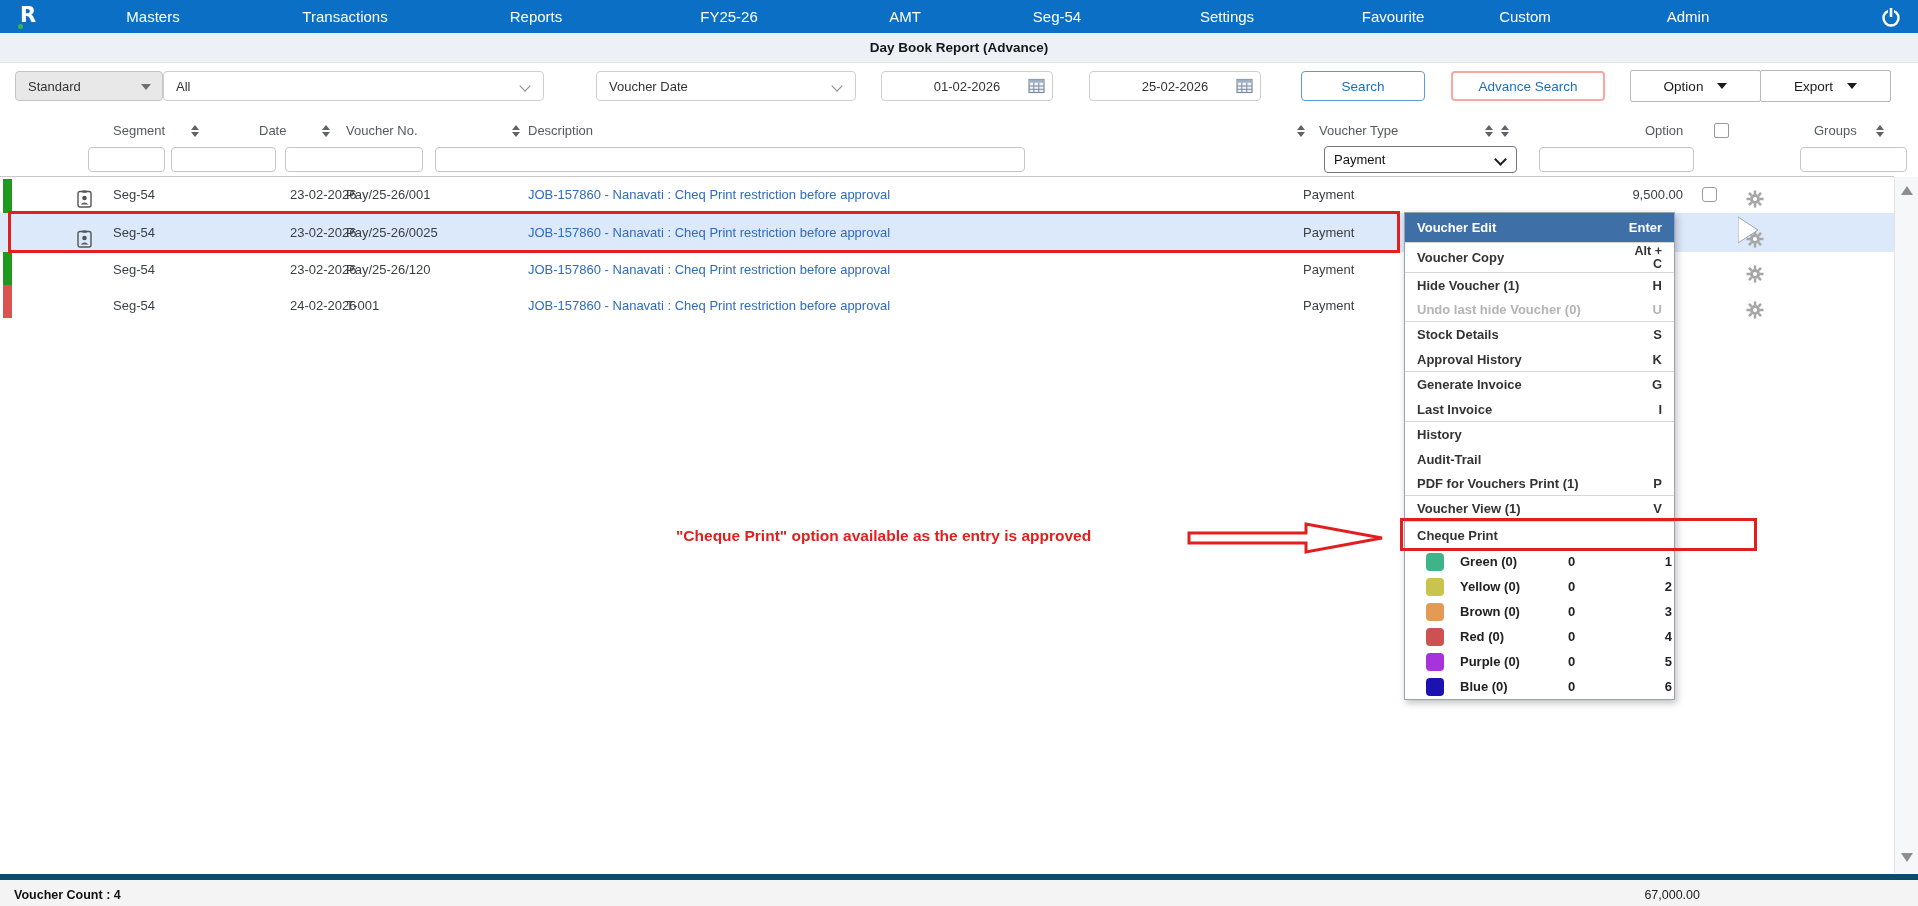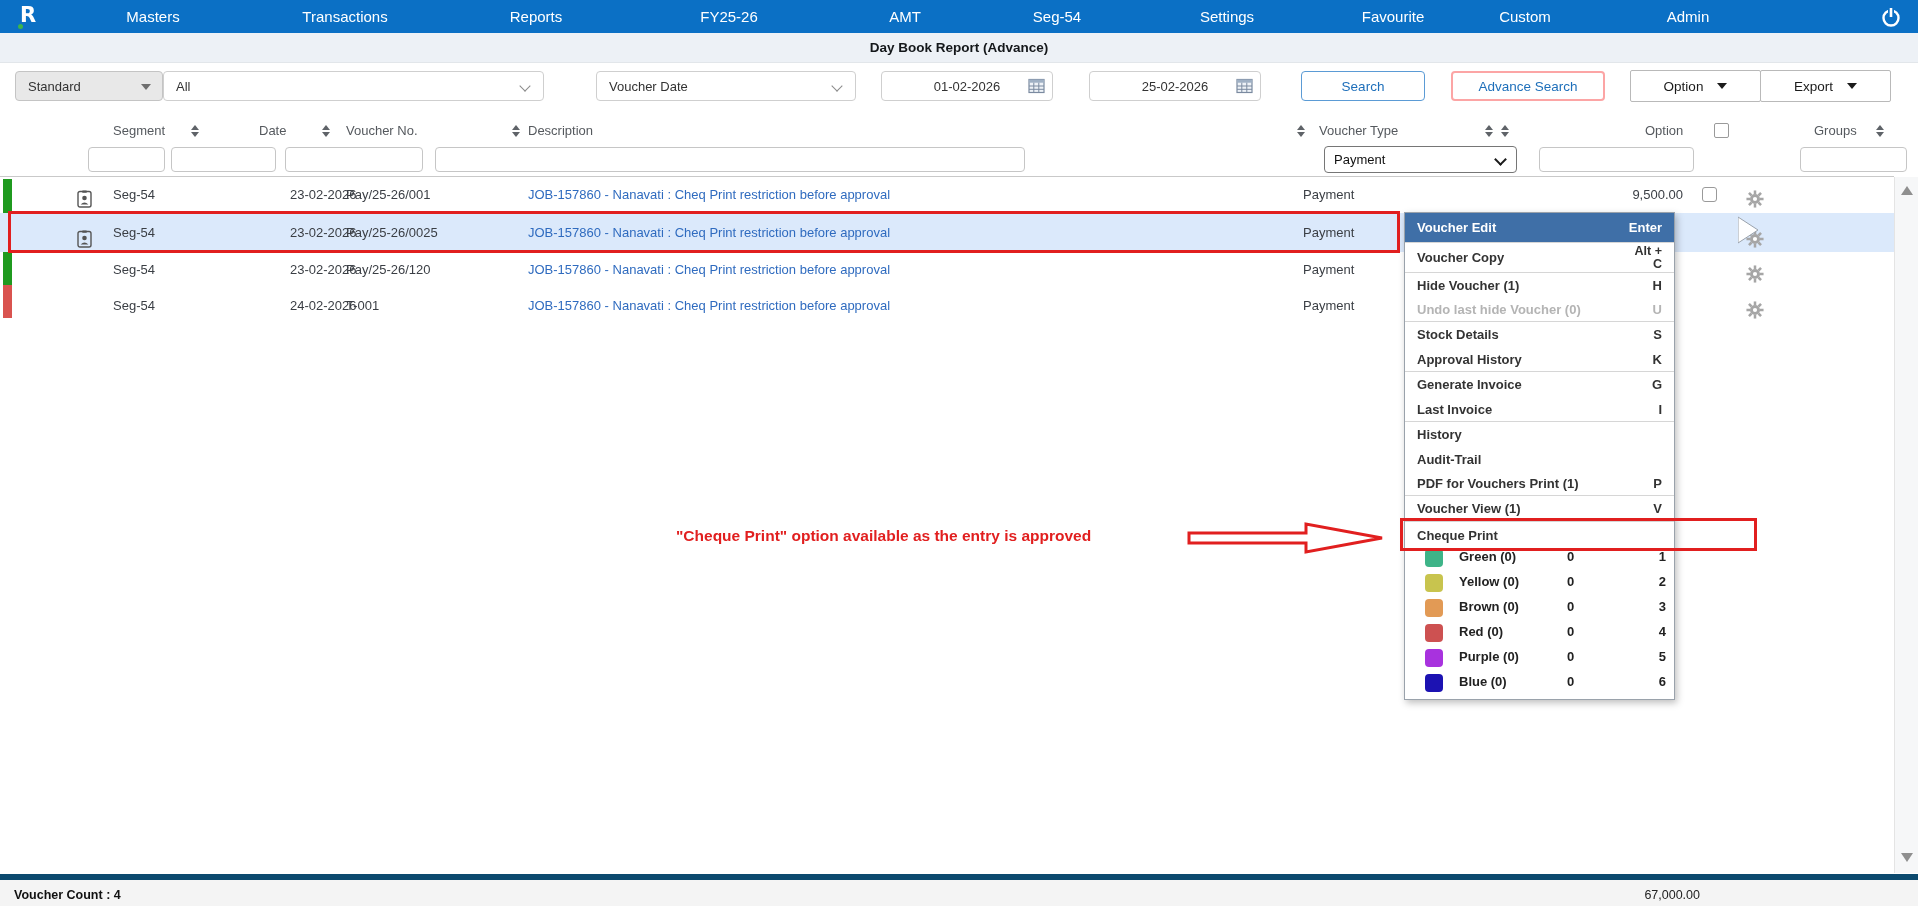--- a/index.html
+++ b/index.html
@@ -74,21 +74,21 @@
 
   
   .cmenu{position:absolute;left:1404px;top:212px;width:271px;background:#fff;border:1px solid #9aa2ab;
          box-shadow:2px 3px 7px rgba(0,0,0,.25);z-index:10;box-sizing:border-box;}
   .mi{display:flex;align-items:center;justify-content:space-between;padding:0 12px;
       font-weight:700;font-size:13px;color:#333;cursor:pointer;box-sizing:border-box;}
   .mi.sep{border-bottom:1px solid #d6d6d6;}
   .mi.sel{background:#3f6fa7;color:#fff;}
   .mi.dis{color:#b4b4b4;cursor:default;}
   .short2{display:flex;flex-direction:column;align-items:flex-end;line-height:13px;font-size:12.5px;}
-  .mc{display:flex;height:25px;padding:0 8px;font-weight:700;font-size:13px;color:#222;cursor:pointer;}
+  .mc{display:flex;align-items:center;height:25px;padding:0 2px;font-weight:700;font-size:13px;color:#222;cursor:pointer;margin-left:7px;}
   .swatch{width:18px;height:18px;border-radius:4px;margin-left:12px;margin-right:16px;flex:0 0 auto;}
   .mc-label{width:108px;}
   .mc-num{margin-left:auto;}
   .menu-callout{position:absolute;left:1738px;top:216px;z-index:11;}
   .cheque-redbox{position:absolute;left:1400px;top:518px;width:357px;height:33px;border:3px solid #e11f1f;box-sizing:border-box;z-index:12;pointer-events:none;}
 
   
   .ann-text{position:absolute;left:676px;top:527px;font-weight:700;font-size:15.5px;color:#e11f1f;white-space:nowrap;z-index:12;}
   .ann-arrow{position:absolute;left:1186px;top:520px;z-index:12;}
 

